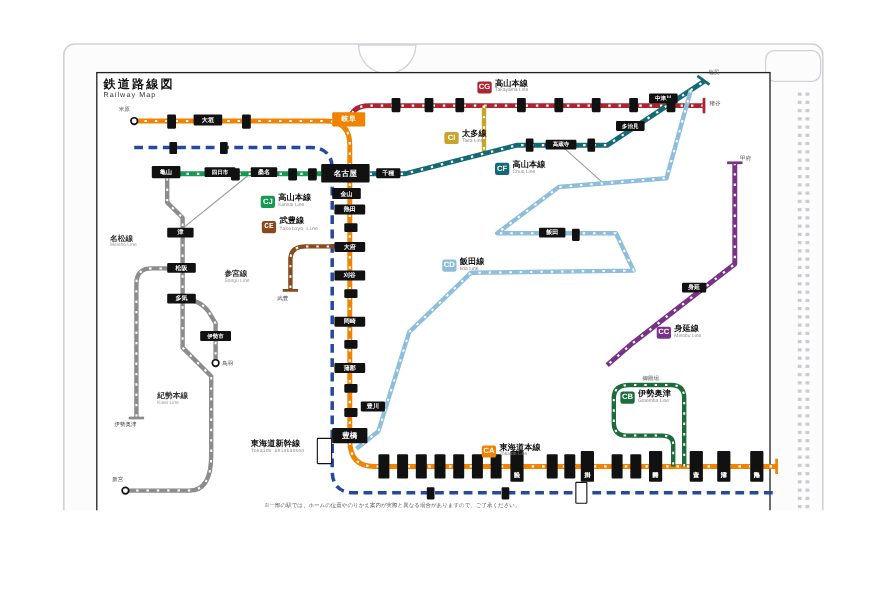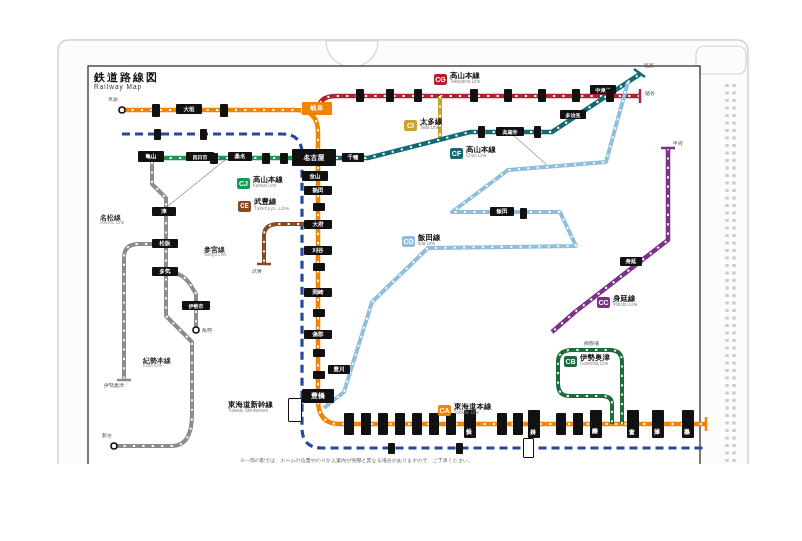--- a/index.html
+++ b/index.html
@@ -159,21 +159,21 @@
           <div class="en">Taita Line</div>
         </span>
       </div>
       <div class="lbl badge" style="left: 237px; top: 176px; z-index: 5;">
         <span class="chip" style="background: rgb(22, 154, 83);">CJ</span>
         <span class="bnames">
           <div class="jp">高山本線</div>
           <div class="en">Kansai Line</div>
         </span>
       </div>
-      <div class="lbl badge" style="left: 228px; top: 401px; z-index: 5;">
+      <div class="lbl badge" style="left: 228px; top: 401px; z-index: 5; font-family: Liberation Mono, monospace;">
         <span class="bnames">
           <div class="jp">東海道新幹線</div>
           <div class="en">Tokaido Shinkansen</div>
         </span>
       </div>
       <div class="lbl grayline" style="left: 100px; top: 214px; z-index: 5;">
         <div class="jp">名松線</div>
         <div class="en">Meisho Line</div>
       </div>
       <div class="lbl grayline" style="left: 204px; top: 246px; z-index: 5;">

